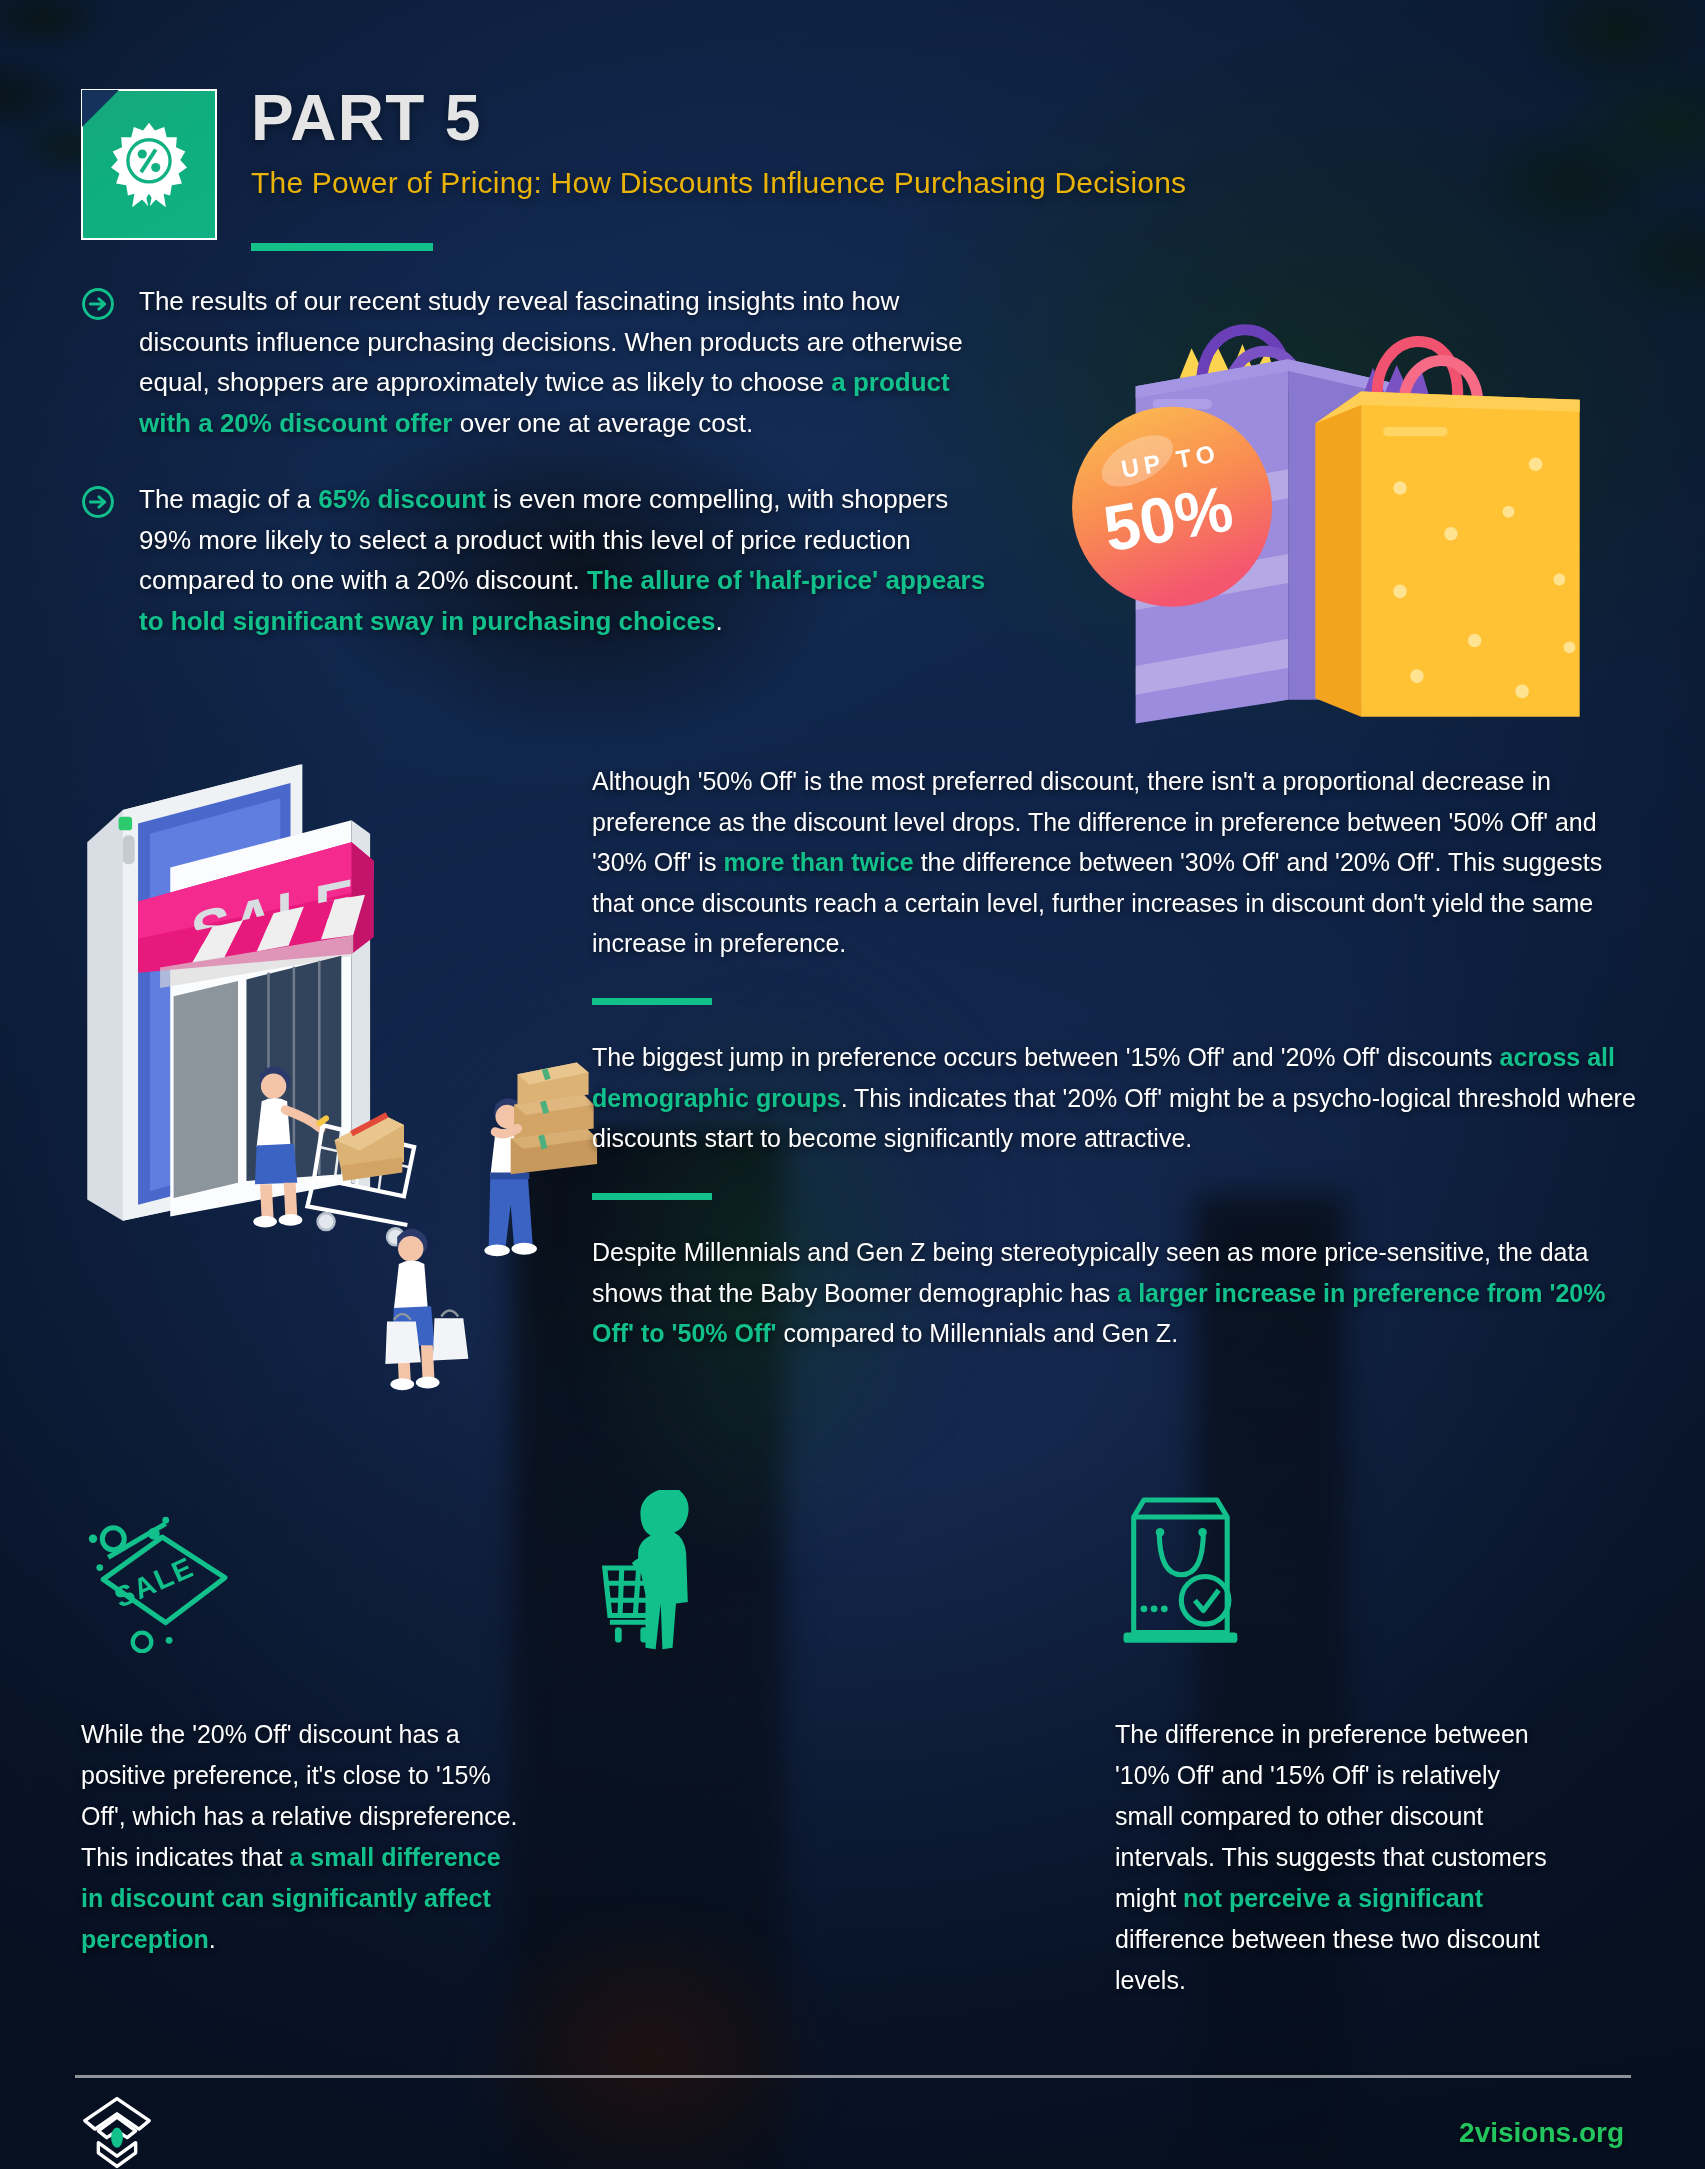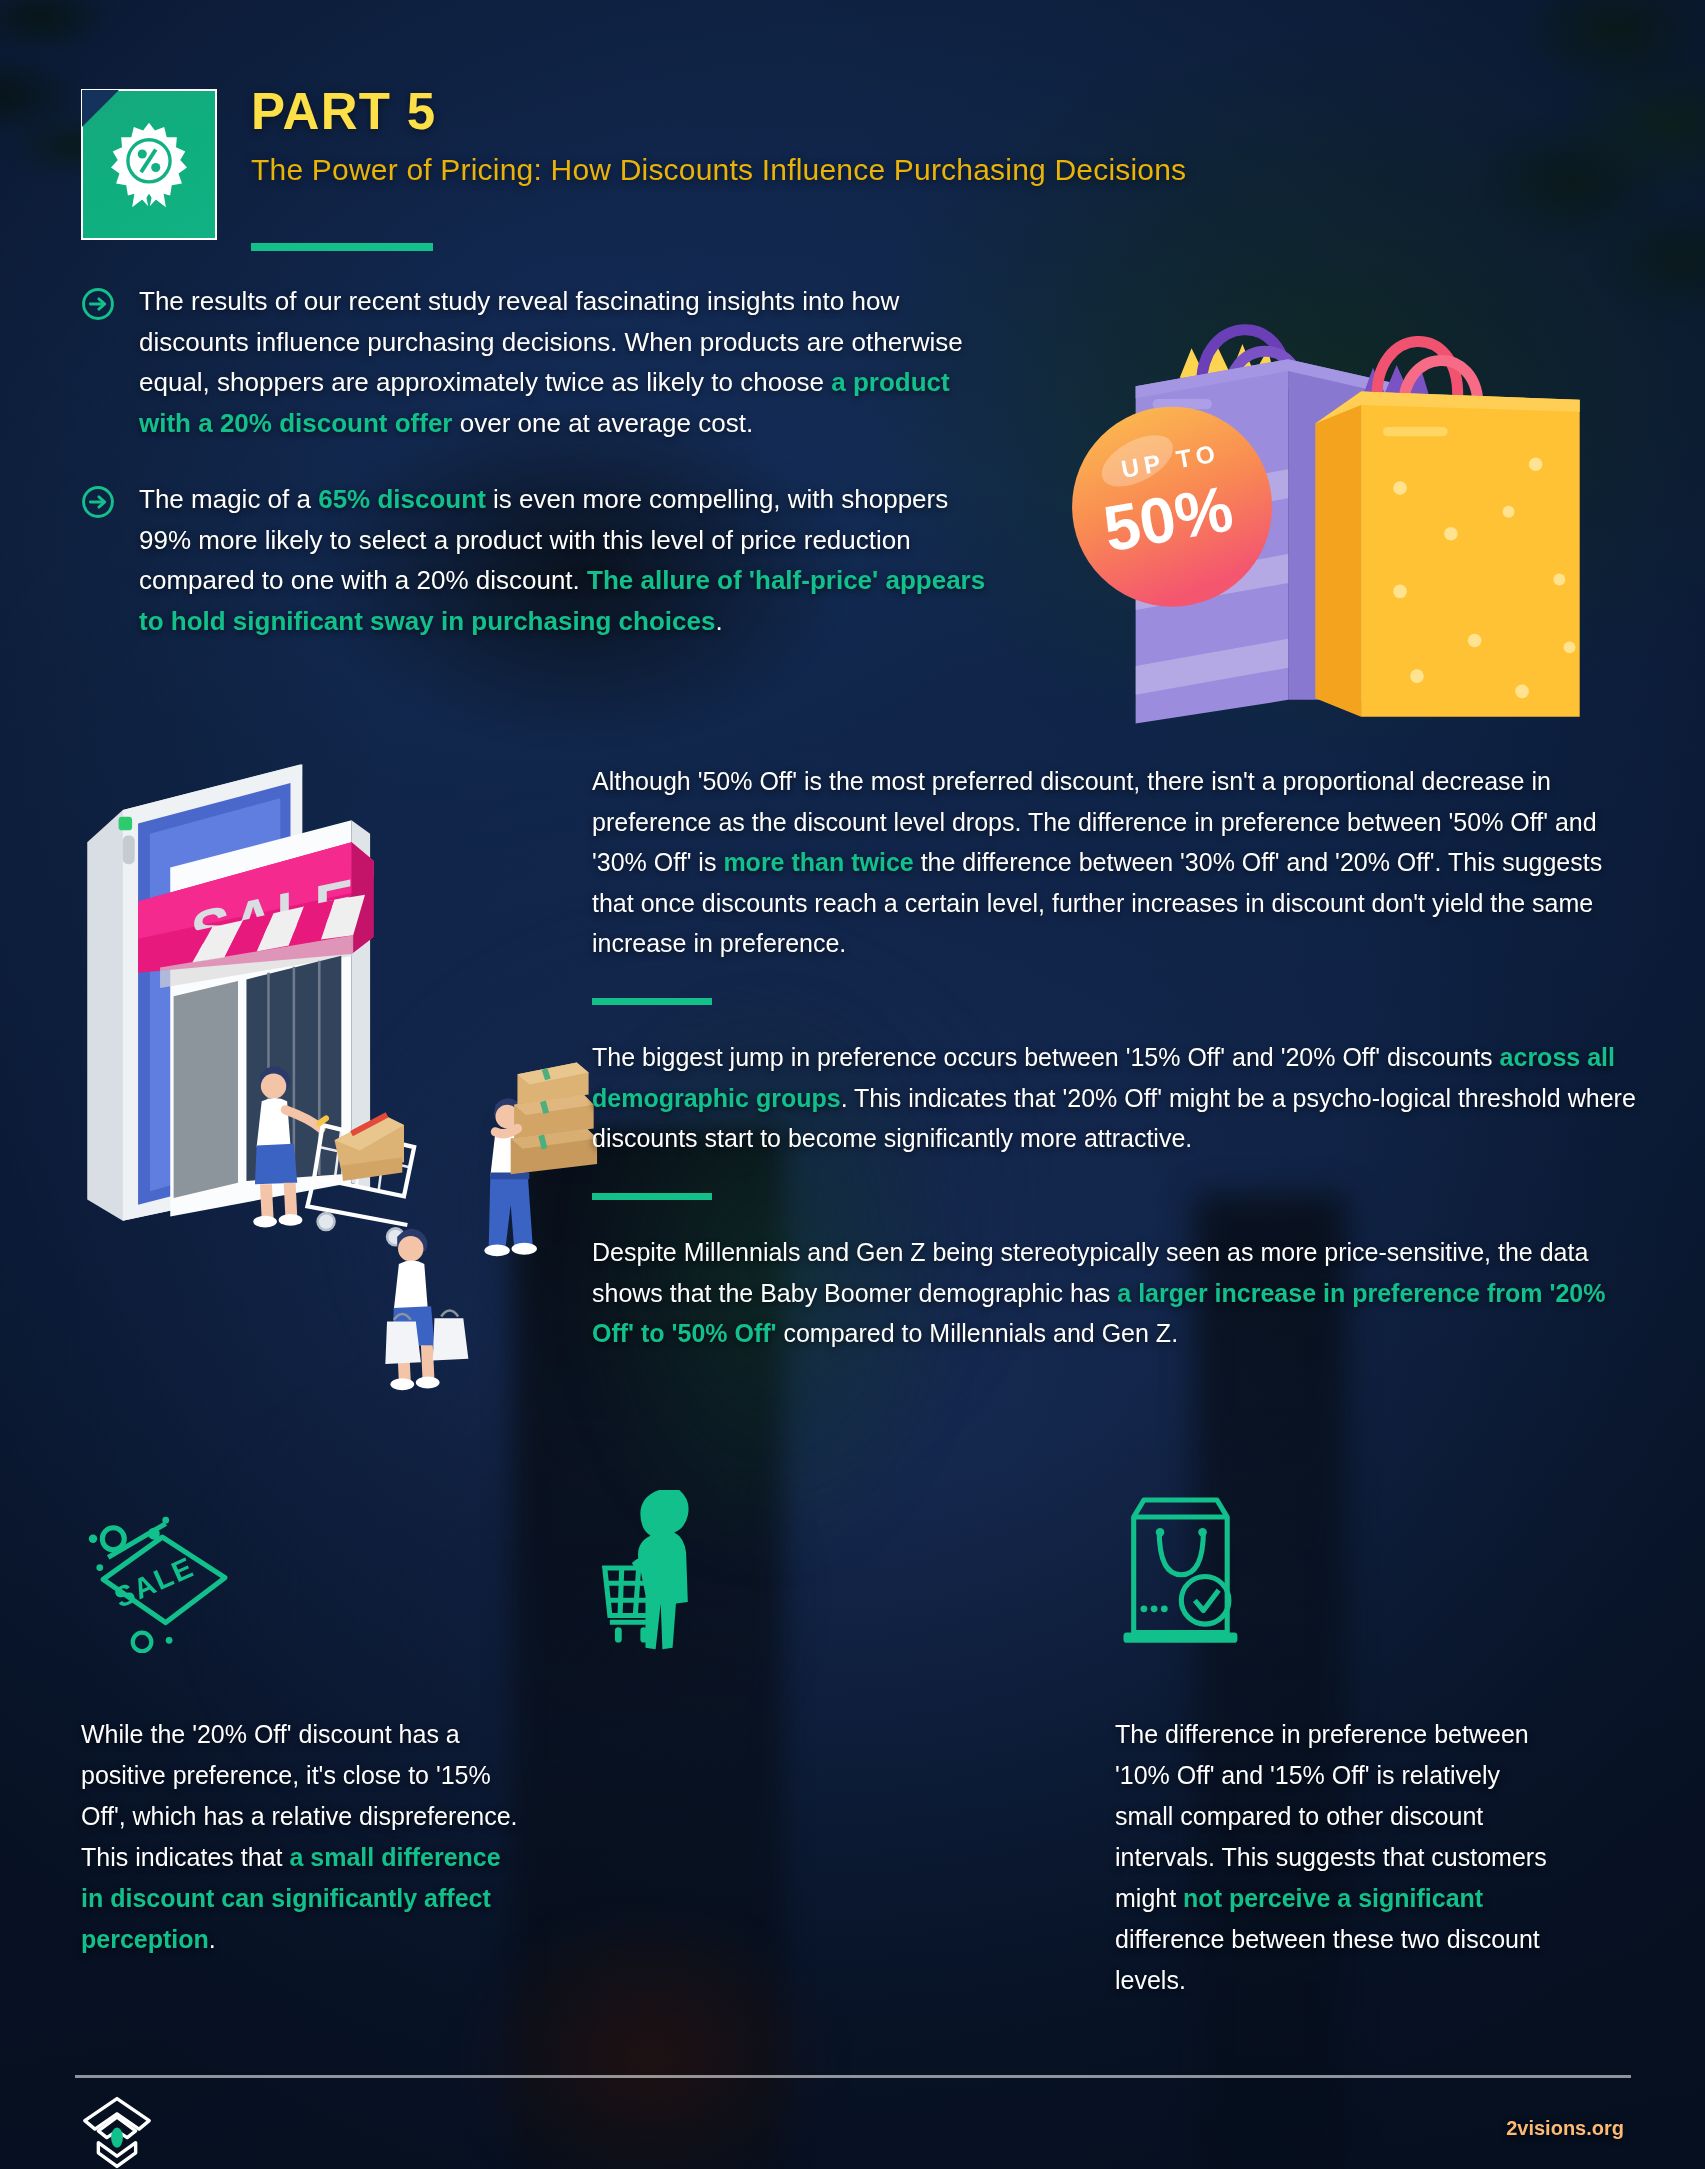--- a/index.html
+++ b/index.html
@@ -83,21 +83,21 @@
     border: 2.5px solid #ffffff;
   }
   .badge-tile::before {
     content: ""; position: absolute; left: -0.8px; top: -0.8px;
     border-top: 37px solid #14325c;
     border-right: 37px solid transparent;
   }
   .badge-ico { position: absolute; left: 50%; top: 50%; transform: translate(-50%,-50%); }
   .head-texts { position: absolute; left: 170px; top: 0; width: 1229px; }
   .part-title {
-    font-size: 51px; font-weight: 800; color: #fde047;
+    font-size: 64px; font-weight: 800; color: #e5e5e5;
     letter-spacing: 1.3px; line-height: 1.05;
     text-shadow: 0 1.7px 8.5px rgba(0,0,0,.45);
   }
   .part-sub {
     margin-top: 12px;
     font-size: 30px; font-weight: 400; color: #eab308;
     letter-spacing: 0.2px; line-height: 1.25;
     text-shadow: 0 1.7px 8.5px rgba(0,0,0,.5);
   }
   .head-rule {
@@ -140,21 +140,21 @@
   }
 
   
   .foot-rule {
     position: absolute; left: 75px; top: 2075px; width: 1556px; height: 2.5px;
     background: rgba(255,255,255,.55);
   }
   .foot-logo { position: absolute; left: 78px; top: 2095px; width: 153px; }
   .foot-site {
     position: absolute; right: 81px; top: 2117px;
-    font-size: 20px; font-weight: 800; color: #fdba74;
+    font-size: 28px; font-weight: 800; color: #22c55e;
     text-shadow: 0 1.7px 6.8px rgba(0,0,0,.6);
   }
 </style>
 </head>
 <body>
 
 <div id="page">
 
   <div class="bg-base"></div>
   <div class="bg-person"></div>

